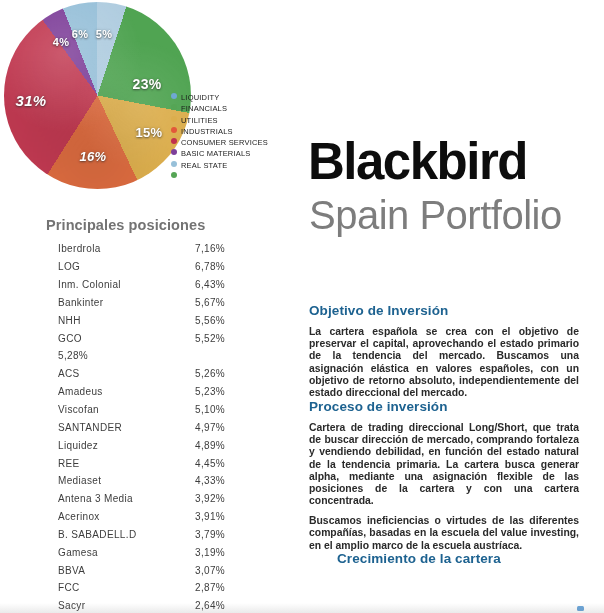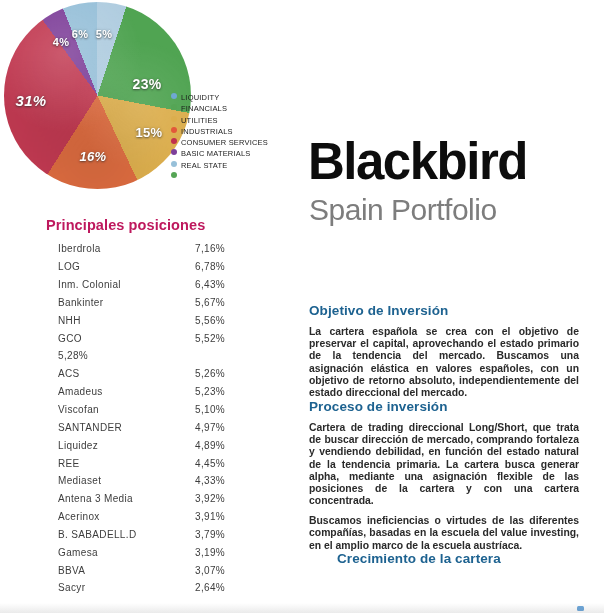--- a/index.html
+++ b/index.html
@@ -27,33 +27,33 @@
     letter-spacing:.3px;white-space:nowrap;z-index:3;
   }
   
   .legend{position:absolute;left:171px;top:93px;z-index:4;}
   .legend-row{display:flex;height:11.3px;}
   .legend-dot{width:6px;height:6px;border-radius:50%;margin-right:4px;flex:none;}
   .legend-label{font-size:7.5px;color:#1c1c1c;letter-spacing:.2px;white-space:nowrap;}
   
   .positions-title{
     position:absolute;left:46px;top:217px;
-    font-size:14.5px;font-weight:bold;color:#be185d;letter-spacing:.1px;
+    font-size:14.5px;font-weight:bold;color:#737373;letter-spacing:.1px;
   }
   .positions-table{position:absolute;left:46px;top:240px;width:220px;}
   .position-row{display:flex;align-items:center;height:17.85px;font-size:10px;color:#3d3d3d;letter-spacing:.35px;padding-left:12px;}
   .position-name{width:137px;flex:none;}
   
   .brand-title{
     position:absolute;left:308px;top:132px;
     font-size:51px;font-weight:bold;color:#0d0d0d;letter-spacing:-1.5px;text-align:center;
   }
   .brand-sub{
     position:absolute;left:309px;top:193px;
-    font-size:30px;font-weight:300;color:#7d7d7d;letter-spacing:-.5px;text-align:right;
+    font-size:40px;font-weight:300;color:#7d7d7d;letter-spacing:-.5px;text-align:right;
   }
   .section{position:absolute;left:309px;width:270px;}
   #section-0{top:303px;}
   #section-1{top:399px;}
   #section-2{top:551px;margin-left:28px;}
   .section-heading{font-size:13.5px;font-weight:bold;color:#1d6290;letter-spacing:.1px;}
   .section-body{
     font-size:10.4px;font-weight:bold;color:#2a2a2a;
     text-align:justify;line-height:1.17;margin:8px 0 0 0;
   }
@@ -207,20 +207,24 @@
   <div class="position-row">
     <span class="position-name">Gamesa</span>
     <span class="position-value">3,19%</span>
   </div>
 
   <div class="position-row">
     <span class="position-name">BBVA</span>
     <span class="position-value">3,07%</span>
   </div>
 
+  <div class="position-row">
+    <span class="position-name">FCC</span>
+    <span class="position-value">2,87%</span>
+  </div>
 
   <div class="position-row">
     <span class="position-name">Sacyr</span>
     <span class="position-value">2,64%</span>
   </div>
 </div>
 
 <div class="brand-title">Blackbird</div>
 <div class="brand-sub">Spain Portfolio</div>
 

